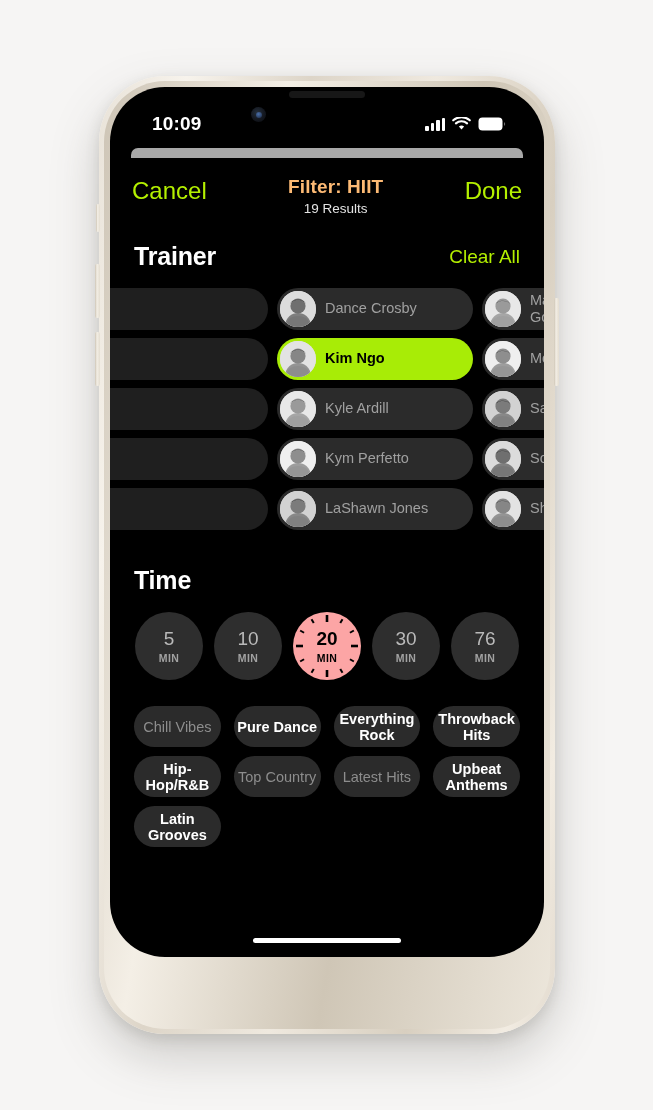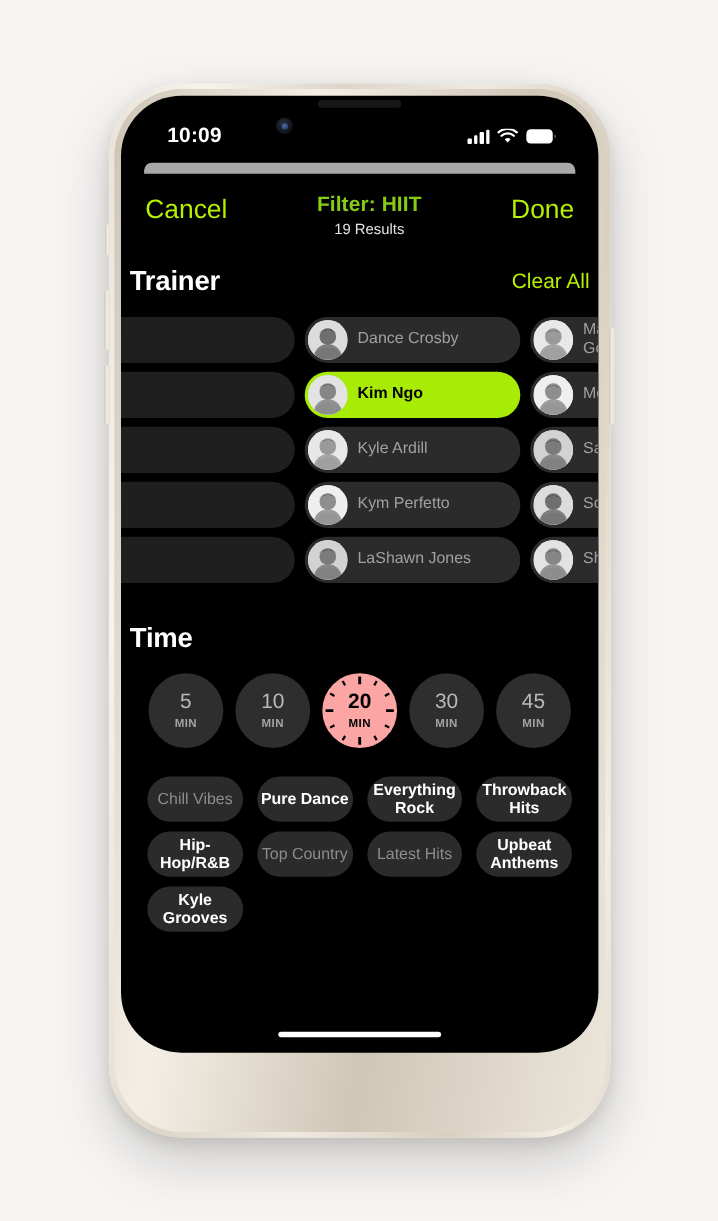--- a/index.html
+++ b/index.html
@@ -135,21 +135,21 @@
     cursor: pointer;
     padding: 0;
     white-space: nowrap;
   }
   #nav-title-wrap {
     flex: 1;
     text-align: center;
     margin-top: -1px;
   }
   #nav-title {
-    color: #84cc16;
+    color: #fdba74;
     font-size: 19px;
     font-weight: bold;
     letter-spacing: 0.1px;
   }
   #nav-subtitle {
     color: #e3e3e3;
     font-size: 13.5px;
     margin-top: 3px;
   }
 
@@ -159,21 +159,21 @@
     left: 0; top: 142px;
     width: 100%;
     height: 794px;
     overflow: hidden;
   }
 
   .section-head {
     display: flex;
     align-items: center;
     justify-content: space-between;
-    padding: 0 8px;
+    padding: 0 24px;
   }
   .section-title {
     color: #fff;
     font-size: 25px;
     font-weight: bold;
     letter-spacing: -0.2px;
   }
   #clear-all {
     color: #b4f000;
     font-size: 19px;
@@ -535,37 +535,37 @@
                 <line x1="20.749999999999986" y1="11.050326799712384" x2="18.499999999999986" y2="7.1532124826824095" stroke="#000" stroke-width="2" stroke-linecap="butt"></line>
               </svg>
               <span class="time-val">20</span>
               <span class="time-unit">MIN</span>
             </button>
             <button class="time-circle">
               <span class="time-val">30</span>
               <span class="time-unit">MIN</span>
             </button>
             <button class="time-circle">
-              <span class="time-val">45</span>
+              <span class="time-val">76</span>
               <span class="time-unit">MIN</span>
             </button>
           </div>
       </section>
 
       <section id="music-section">
         <div id="music-grid">
             <button class="music-chip dim">Chill Vibes</button>
             <button class="music-chip">Pure Dance</button>
             <button class="music-chip">Everything Rock</button>
             <button class="music-chip">Throwback Hits</button>
             <button class="music-chip">Hip-Hop/R&amp;B</button>
             <button class="music-chip dim">Top Country</button>
             <button class="music-chip dim">Latest Hits</button>
             <button class="music-chip">Upbeat Anthems</button>
-            <button class="music-chip">Kyle Grooves</button>
+            <button class="music-chip">Latin Grooves</button>
           </div>
       </section>
 
     </div>
 
     <div id="home-indicator"></div>
   </div>
 </div>
 
 </body></html>

